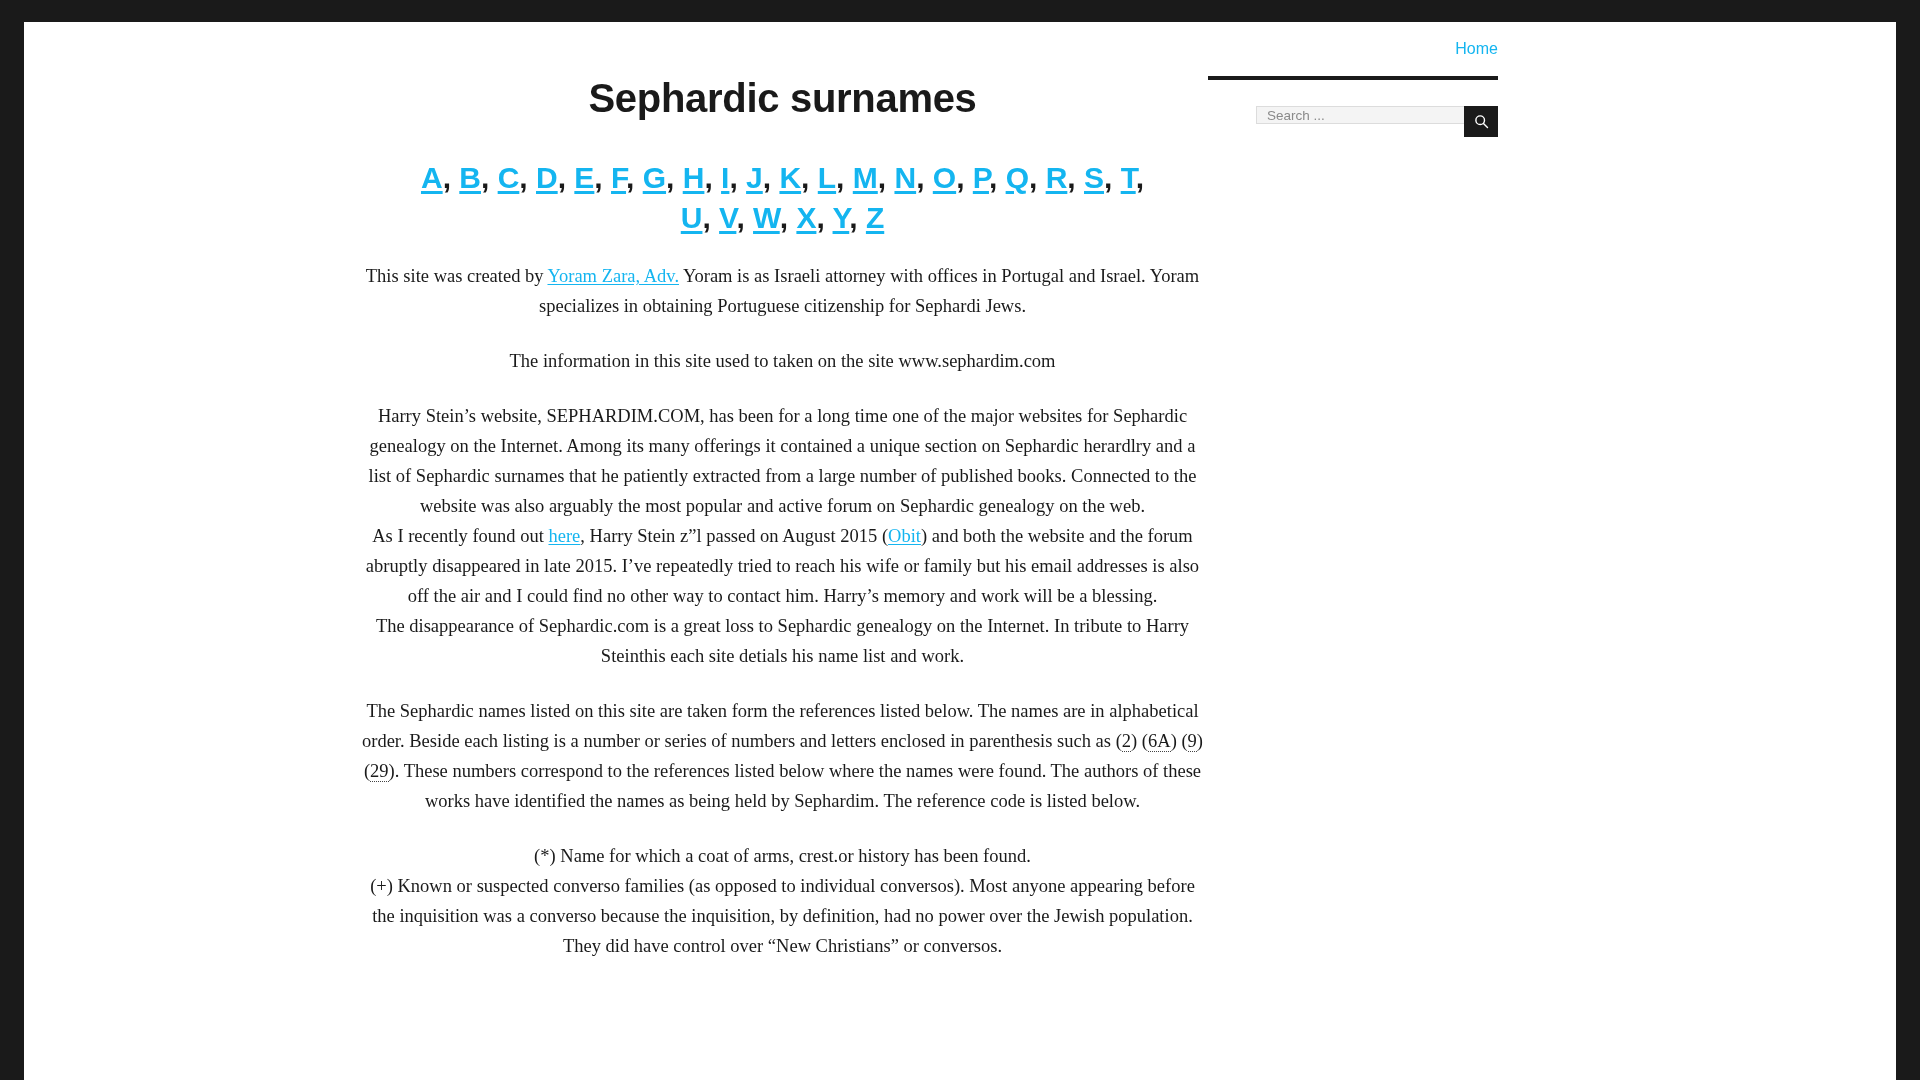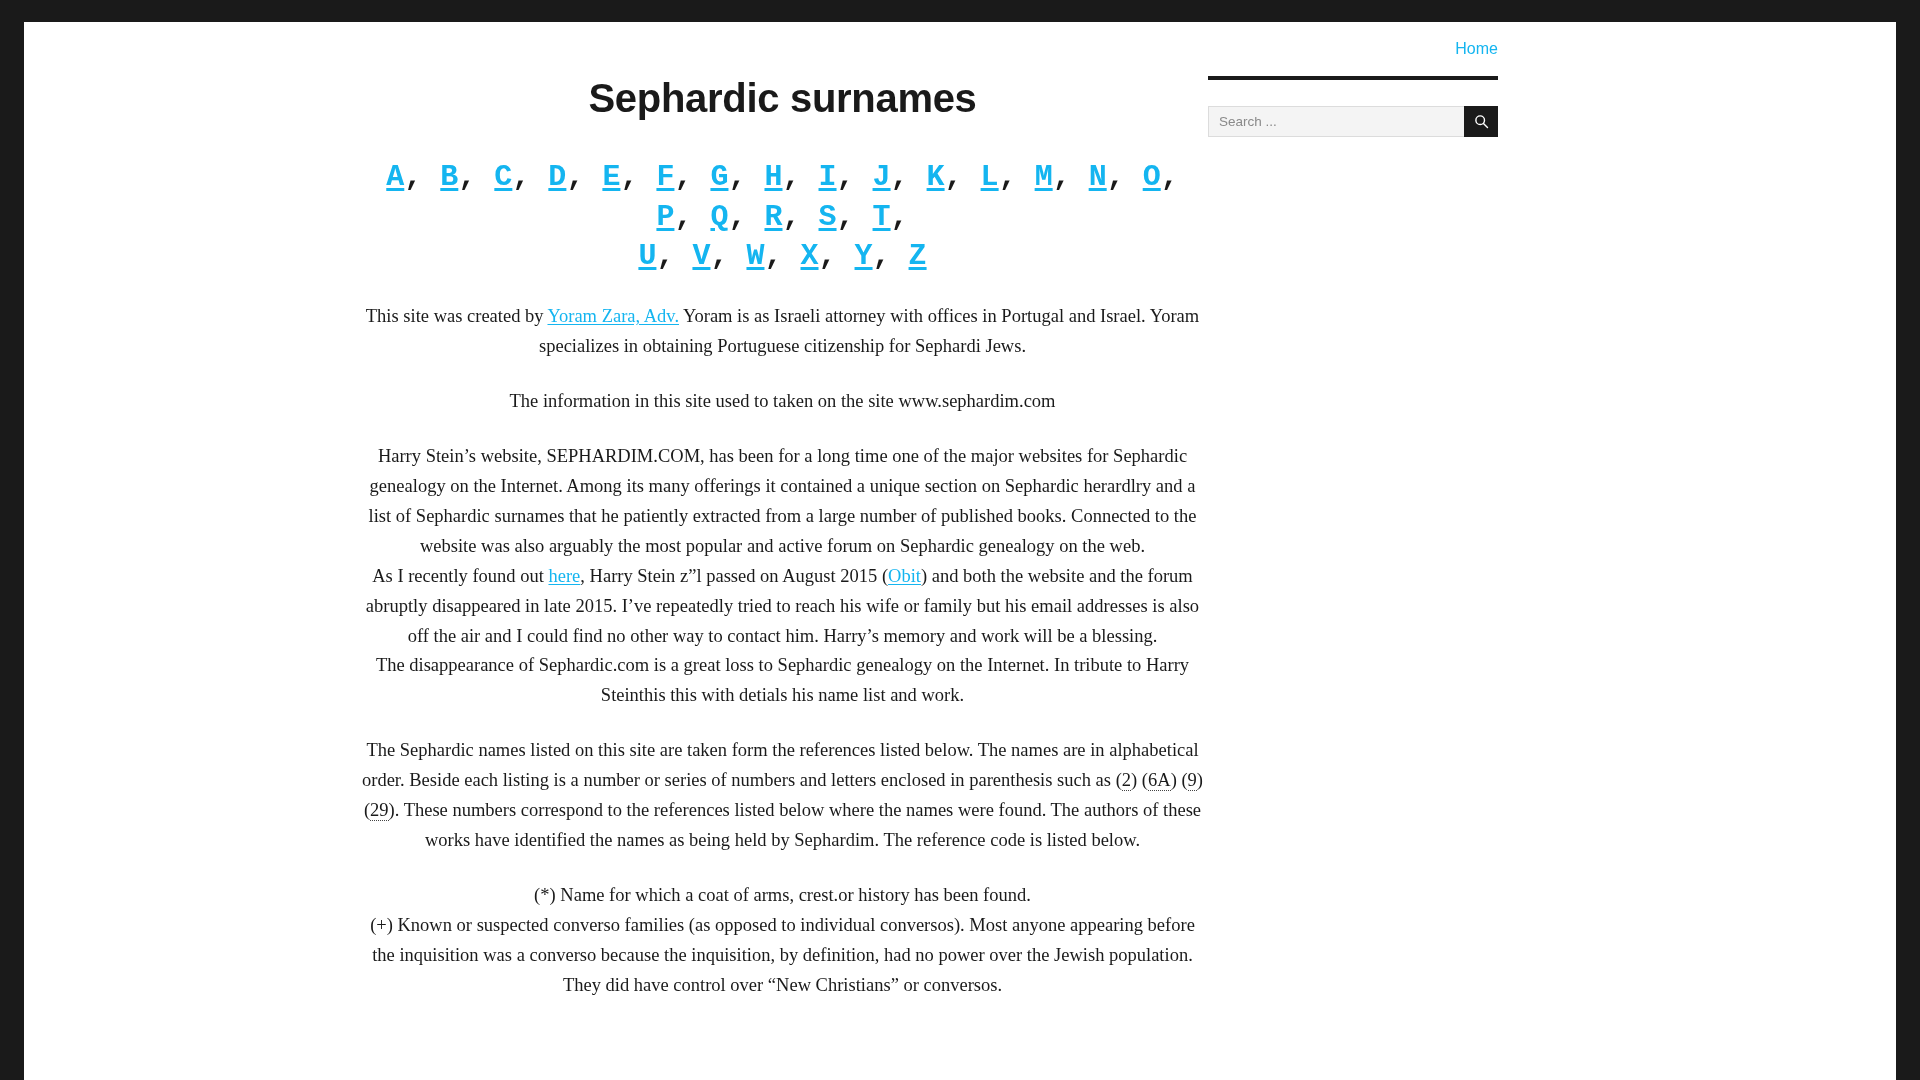--- a/index.html
+++ b/index.html
@@ -60,21 +60,21 @@
     margin: 0;
     padding: 52px 0 0 0;
     line-height: 1.2;
   }
 
   .alpha-nav {
     margin: 36px 0 0 0;
     font-size: 30px;
     line-height: 1.32;
     color: #1a1a1a;
-    font-family: Liberation Mono, monospace;
+    font-family: Liberation Sans, sans-serif;
   }
   .alpha-nav a {
     color: #14b5f0;
     font-weight: 700;
     text-decoration: underline;
     text-decoration-color: #14b5f0;
     text-underline-offset: 3px;
   }
   .alpha-nav .sep {
     color: #1a1a1a;
@@ -141,21 +141,22 @@
     flex: 1 1 auto;
     background: #f4f4f4;
     border: 1px solid #dcdcdc;
     border-right: none;
     outline: none;
     font-family: "Liberation Sans", "DejaVu Sans", sans-serif;
     font-size: 13.5px;
     color: #6b6b6b;
     padding: 0 10px;
     box-sizing: border-box;
-    height: 31px;
+    height: 18px;
+    margin-left: 48px;
   }
   .search-input::placeholder {
     color: #8a8a8a;
     opacity: 1;
   }
   .search-submit {
     width: 34px;
     height: 31px;
     background: #1a1a1a;
     border: none;
@@ -186,21 +187,21 @@
         </div>
 
         <p class="body-text para-gap"><span>This site was created by </span><a class="inline-link" href="#">Yoram Zara, Adv.</a><span> Yoram is as Israeli attorney with offices in Portugal and Israel. Yoram specializes in obtaining Portuguese citizenship for Sephardi Jews.</span></p>
 
         <p class="body-text para-gap">The information in this site used to taken on the site www.sephardim.com</p>
 
         <p class="body-text para-gap">Harry Stein’s website, SEPHARDIM.COM, has been for a long time one of the major websites for Sephardic genealogy on the Internet. Among its many offerings it contained a unique section on Sephardic herardlry and a list of Sephardic surnames that he patiently extracted from a large number of published books. Connected to the website was also arguably the most popular and active forum on Sephardic genealogy on the web.</p>
 
         <p class="body-text para-tight"><span>As I recently found out </span><a class="inline-link" href="#">here</a><span>, Harry Stein z”l passed on August 2015 (</span><a class="inline-link" href="#">Obit</a><span>) and both the website and the forum abruptly disappeared in late 2015. I’ve repeatedly tried to reach his wife or family but his email addresses is also off the air and I could find no other way to contact him. Harry’s memory and work will be a blessing.</span></p>
 
-        <p class="body-text para-tight">The disappearance of Sephardic.com is a great loss to Sephardic genealogy on the Internet. In tribute to Harry Steinthis this with detials his name list and work.</p>
+        <p class="body-text para-tight">The disappearance of Sephardic.com is a great loss to Sephardic genealogy on the Internet. In tribute to Harry Steinthis each site detials his name list and work.</p>
 
         <p class="body-text para-gap"><span>The Sephardic names listed on this site are taken form the references listed below. The names are in alphabetical order. Beside each listing is a number or series of numbers and letters enclosed in parenthesis such as (</span><span class="ref-num">2</span><span>) (</span><span class="ref-num">6A</span><span>) (</span><span class="ref-num">9</span><span>) (</span><span class="ref-num">29</span><span>). These numbers correspond to the references listed below where the names were found. The authors of these works have identified the names as being held by Sephardim. The reference code is listed below.</span></p>
 
         <p class="body-text para-gap">(*) Name for which a coat of arms, crest.or history has been found.</p>
 
         <p class="body-text para-tight">(+) Known or suspected converso families (as opposed to individual conversos). Most anyone appearing before the inquisition was a converso because the inquisition, by definition, had no power over the Jewish population. They did have control over “New Christians” or conversos.</p>
 
       </main>
 
       <aside class="sidebar">

